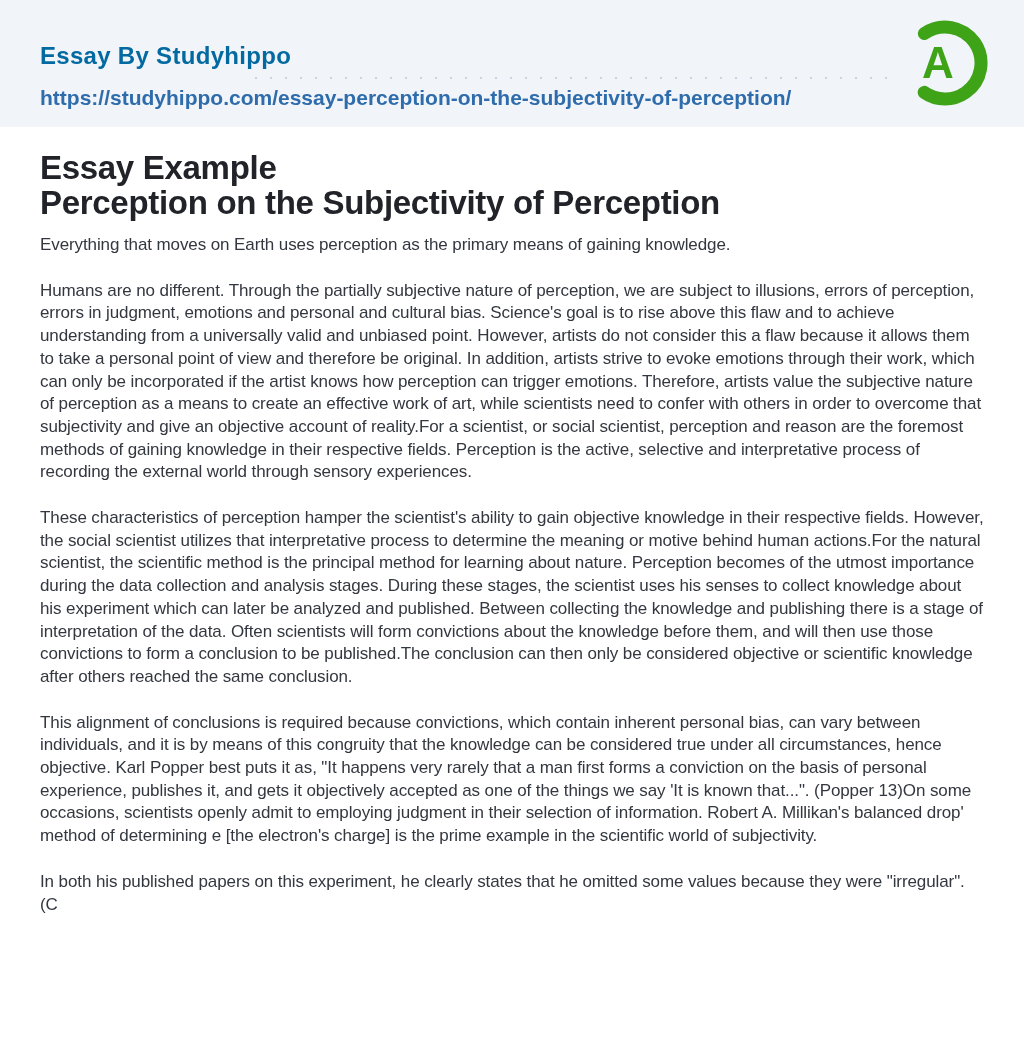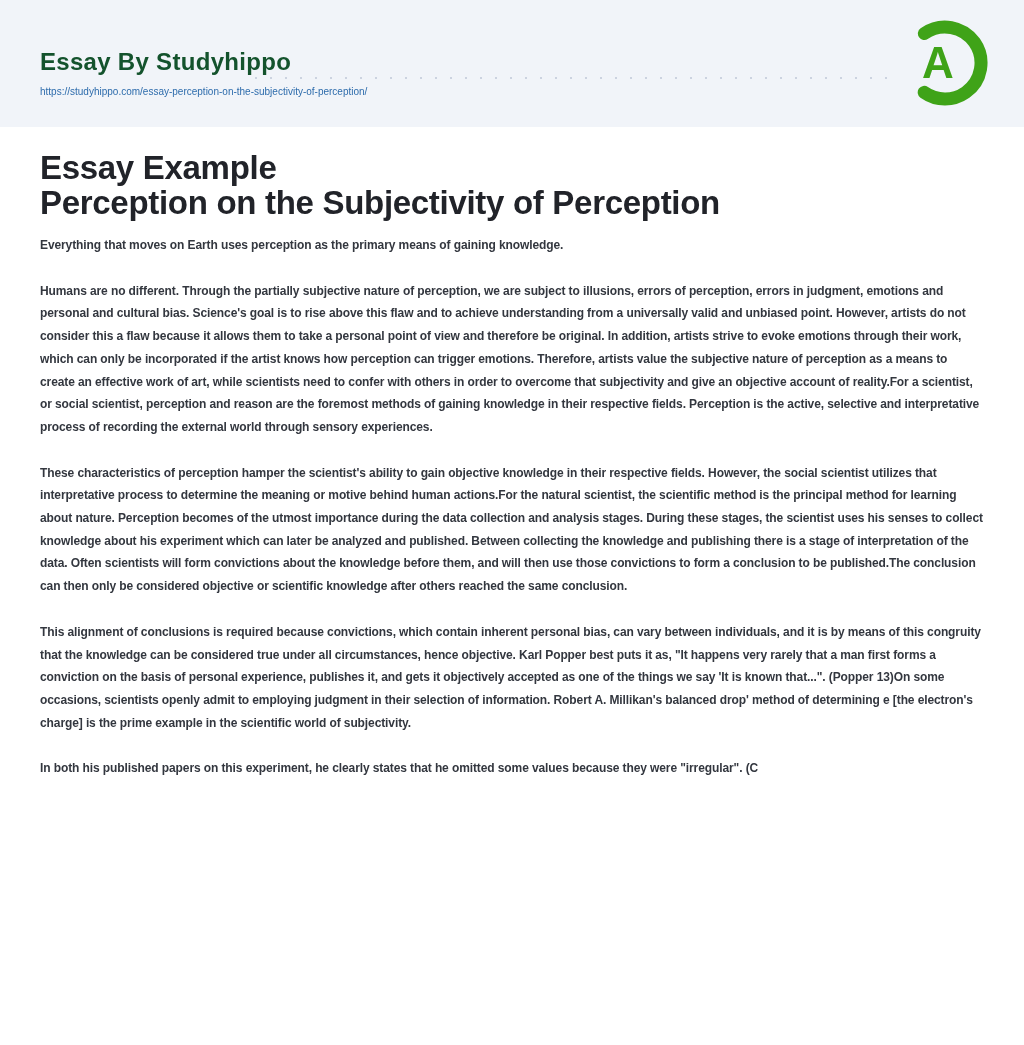--- a/index.html
+++ b/index.html
@@ -17,40 +17,40 @@
   }
   
   .header {
     position: relative;
     height: 127px;
     background: #f1f4f9;
   }
   .site-title {
     position: absolute;
     left: 40px;
-    top: 48px;
+    top: 42px;
     font-size: 24px;
     font-weight: 700;
     letter-spacing: 0.3px;
-    color: #14532d;
+    color: #0369a1;
   }
   .leader-dots {
     position: absolute;
     left: 255px;
     right: 134px;
     top: 77px;
     height: 2px;
     background-image: repeating-linear-gradient(to right, #ccd3e0 0 2px, transparent 2px 15px);
   }
   .page-url {
     position: absolute;
     left: 40px;
     top: 86px;
-    font-size: 10px;
-    font-weight: 400;
+    font-size: 21px;
+    font-weight: 700;
     color: #2e6cac;
     text-decoration: none;
     cursor: pointer;
   }
   .logo {
     position: absolute;
     right: 36px;
     top: 20px;
     width: 86px;
     height: 86px;
@@ -64,25 +64,24 @@
     margin: 0 0 14px 0;
     font-size: 33px;
     line-height: 35px;
     font-weight: 800;
     letter-spacing: -0.3px;
     color: #212329;
   }
   .essay-title span { display: block; }
   .content p {
     margin: 0 0 23px 0;
-    font-size: 12px;
+    font-size: 17px;
     line-height: 22.7px;
     letter-spacing: -0.1px;
     color: #33373f;
-    font-weight: bold;
   }
 </style>
 </head>
 <body>
 
 <div class="page">
 
   <header class="header">
     <div class="site-title">Essay By Studyhippo</div>
     <div class="leader-dots"></div>

